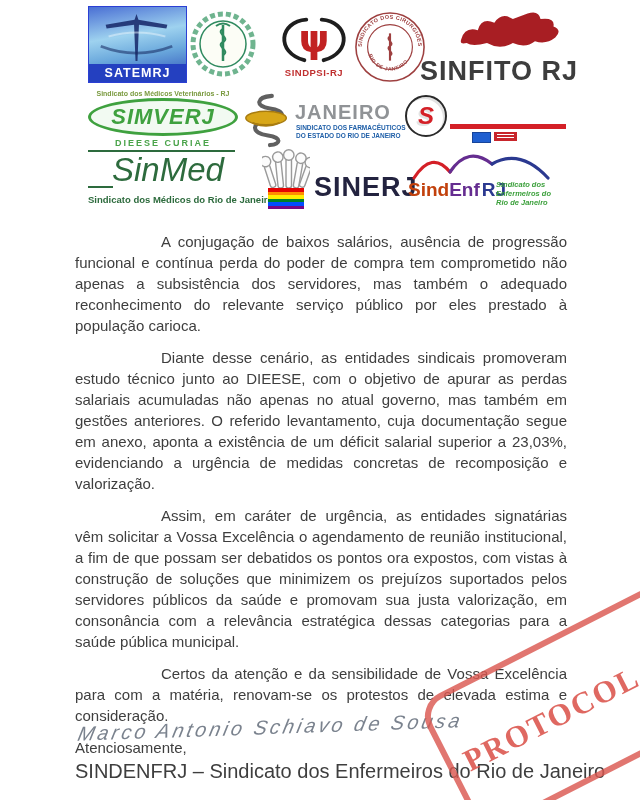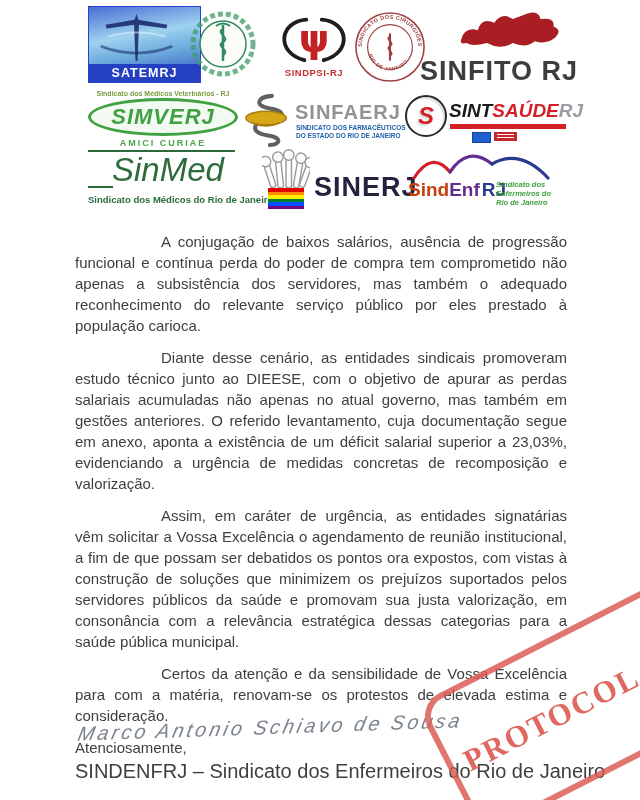--- a/index.html
+++ b/index.html
@@ -4,21 +4,21 @@
 <style>
   html,body{margin:0;padding:0;background:#e8e8e8;}
   .page{position:relative;width:640px;height:800px;margin:0 auto;background:#ffffff;
         overflow:hidden;font-family:"Liberation Sans",sans-serif;color:#3e3e3e;}
 
   
   .logo{position:absolute;}
 
   
   .satemrj{left:88px;top:6px;width:97px;height:75px;border:1px solid #2b3fd4;
-           background:linear-gradient(170deg,#4a6fd4 0%,#9ed2ef 38%,#6aa8dc 62%,#2a4ab8 100%);padding-left:14px;}
+           background:linear-gradient(170deg,#4a6fd4 0%,#9ed2ef 38%,#6aa8dc 62%,#2a4ab8 100%);}
   .satemrj svg{position:absolute;left:0;top:0;}
   .satemrj-strip{position:absolute;left:0;bottom:0;width:100%;height:18px;background:#2440c0;
                  display:flex;align-items:center;justify-content:center;}
   .satemrj-strip span{color:#fff;font-size:12.5px;font-weight:bold;letter-spacing:1px;}
 
   
   .laurel{left:183px;top:9px;width:80px;height:70px;}
 
   
   .sindpsi{left:268px;top:10px;width:92px;height:72px;text-align:center;}
@@ -175,42 +175,39 @@
         <path d="M6 34 Q10 20 24 24 Q28 10 42 16 Q50 4 62 12 L78 6 Q90 2 92 12 Q108 10 106 20 Q116 24 108 32 Q98 40 86 36 Q76 44 62 38 Q48 46 34 38 Q18 42 12 38 Q4 40 6 34 Z" fill="#a81e23"></path>
       </svg>
       <div class="sinfito-label">SINFITO RJ</div>
     </div>
 
     <div class="logo simverj">
       <div class="simverj-top">Sindicato dos Médicos Veterinários - RJ</div>
       <div class="simverj-oval">
         <span>SIMVERJ</span>
       </div>
-      <div class="simverj-bottom">AMICI CURIAE</div>
+      <div class="simverj-bottom">DIEESE CURIAE</div>
     </div>
 
     <div class="logo sinfaerj">
       <svg width="52" height="56" viewBox="0 0 52 58">
         <path d="M30 4 C14 5 12 15 28 17 C44 19 46 29 26 30 C8 31 8 43 26 45 C40 47 40 54 28 55" fill="none" stroke="#606060" stroke-width="4.2" stroke-linecap="round"></path>
         <ellipse cx="24" cy="27" rx="21" ry="7" fill="#d8a718" stroke="#a87c10" stroke-width="1.5"></ellipse>
         <path d="M10 32 Q24 38 38 32" fill="none" stroke="#a87c10" stroke-width="2"></path>
       </svg>
-      <div class="sinfaerj-label">SINFAERJ</div>
+      <div class="sinfaerj-label">JANEIRO</div>
       <div class="sinfaerj-cap">
         <div>SINDICATO DOS FARMACÊUTICOS</div>
         <div>DO ESTADO DO RIO DE JANEIRO</div>
       </div>
     </div>
 
     <div class="logo sintsaude">
       <div class="sintsaude-circle">
         <span>S</span>
-      </div>
-      <div class="sintsaude-word">
-        <span class="w1">SINT</span><span class="w2">SAÚDE</span><span class="w3">RJ</span>
       </div>
       <div class="sintsaude-bar"></div>
       <div class="badge badge-blue"></div>
       <div class="badge badge-red">
           <i></i>
           <i></i>
         </div>
     </div>
 
     <div class="logo sinmed">

